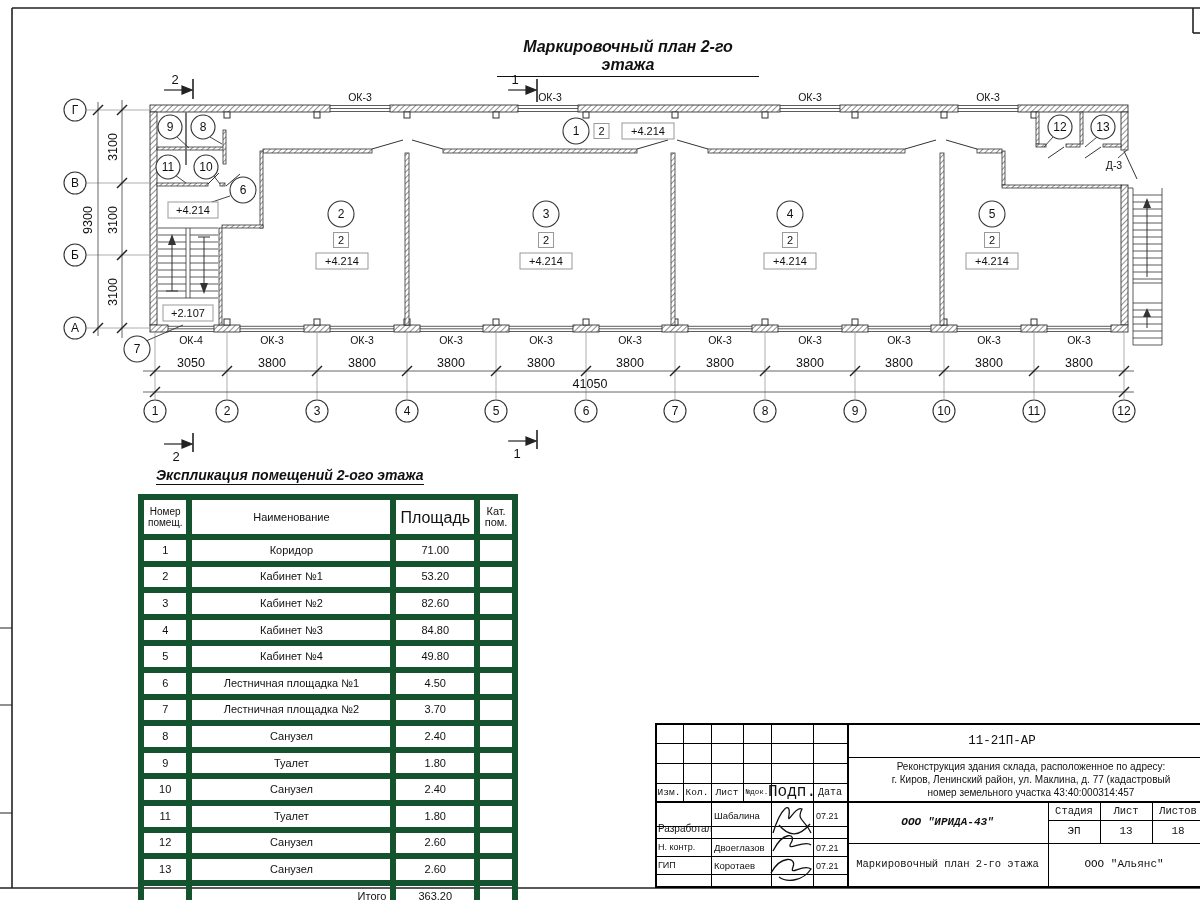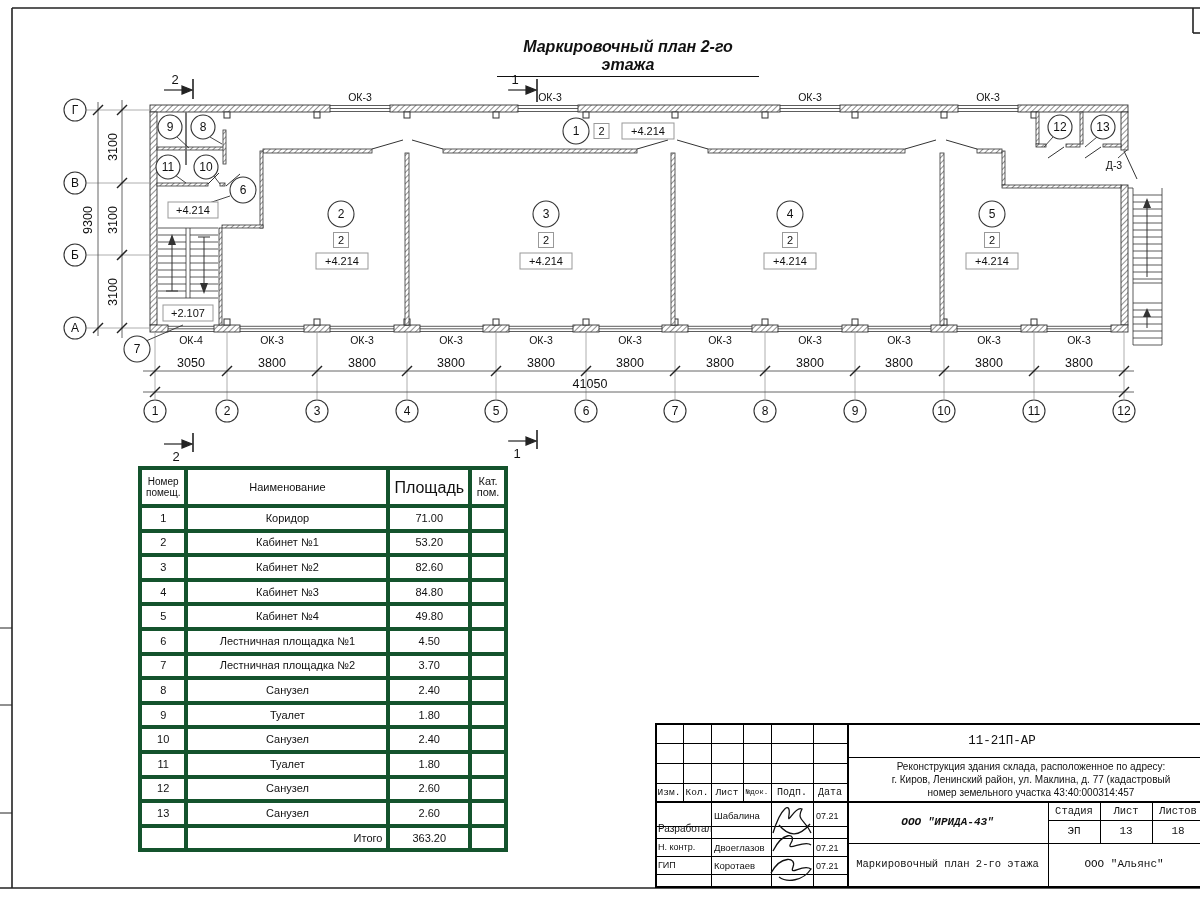--- a/index.html
+++ b/index.html
@@ -14,21 +14,21 @@
   .sec{font-size:13px;}
   
   .plan-title{left:497px;top:38px;width:262px;text-align:center;font-size:16px;
     font-style:italic;font-weight:bold;}
   .plan-title span{display:inline-block;border-bottom:1.5px solid #111;padding-bottom:2px;}
   
   .expl{left:138px;top:466px;}
   .expl-title{font-size:14px;font-style:italic;font-weight:bold;display:inline-block;
     border-bottom:1.5px solid #111;margin:0 0 9px 18px;padding-bottom:1px;}
   .expl table{border-collapse:collapse;border:2px solid #222;}
-  .expl th,.expl td{border:4px solid #14532d;font-size:11px;font-weight:normal;
+  .expl th,.expl td{border:6px solid #14532d;font-size:11px;font-weight:normal;
     padding:0 4px;height:20.6px;line-height:11px;}
   .expl th{height:34px;text-align:center;}
   .c-num{width:33px;text-align:center;}
   .c-name{width:190px;text-align:center;}
   .c-area{width:44px;text-align:center;}
   .c-cat{width:24px;text-align:center;font-size:10px;}
   .tot{text-align:right;padding-right:6px;}
   
   .tb{left:655px;top:723px;width:560px;height:165px;}
   .tb .hl,.tb .vl{position:absolute;background:#000;}
@@ -480,20 +480,21 @@
     <text x="193" y="214">+4.214</text>
     <text x="188" y="317">+2.107</text>
   </g>
 </svg>
 
 <div class="abs plan-title">
   <span>Маркировочный план 2-го этажа</span>
 </div>
 
 <div class="abs expl">
+  <div class="expl-title">Экспликация помещений 2-ого этажа</div>
   <table>
     <tbody>
         <tr>
       <th class="c-num" style="font-size:10px">Номер помещ.</th>
       <th class="c-name">Наименование</th>
       <th class="c-area" style="font-size:16px">Площадь</th>
       <th class="c-cat">Кат. пом.</th>
     </tr>
     <tr>
           <td class="c-num">1</td>
@@ -606,21 +607,21 @@
   <div class="hl" style="left:0;top:115px;width:192px;height:1px"></div>
   <div class="hl" style="left:192px;top:120px;width:368px;height:1px"></div>
   <div class="hl" style="left:0;top:133px;width:192px;height:1px"></div>
   <div class="hl" style="left:0;top:151px;width:192px;height:1px"></div>
   <div class="hl" style="left:0;top:163px;width:560px;height:2px"></div>
 
   <div class="txt cen" style="left:0;top:60px;width:28px;height:18px;font-size:9.5px">Изм.</div>
   <div class="txt cen" style="left:28px;top:60px;width:28px;height:18px;font-size:9.5px">Кол.</div>
   <div class="txt cen" style="left:56px;top:60px;width:32px;height:18px;font-size:9.5px">Лист</div>
   <div class="txt cen" style="left:88px;top:60px;width:28px;height:18px;font-size:7.5px">№док.</div>
-  <div class="txt cen" style="left:116px;top:60px;width:42px;height:18px;font-size:10px">Подп.</div>
+  <div class="txt cen" style="left:116px;top:60px;width:42px;height:18px;font-size:16px">Подп.</div>
   <div class="txt cen" style="left:158px;top:60px;width:34px;height:18px;font-size:10px">Дата</div>
 
   <div class="txt" style="left:3px;top:100px;font-size:10px">Разработал</div>
   <div class="txt" style="left:59px;top:87px;font-size:9.5px">Шабалина</div>
   <div class="txt" style="left:161px;top:88px;font-size:9px">07.21</div>
   <div class="txt" style="left:3px;top:119px;font-size:9px">Н. контр.</div>
   <div class="txt" style="left:59px;top:119px;font-size:9.5px">Двоеглазов</div>
   <div class="txt" style="left:161px;top:120px;font-size:9px">07.21</div>
   <div class="txt" style="left:3px;top:137px;font-size:9px">ГИП</div>
   <div class="txt" style="left:59px;top:137px;font-size:9.5px">Коротаев</div>

